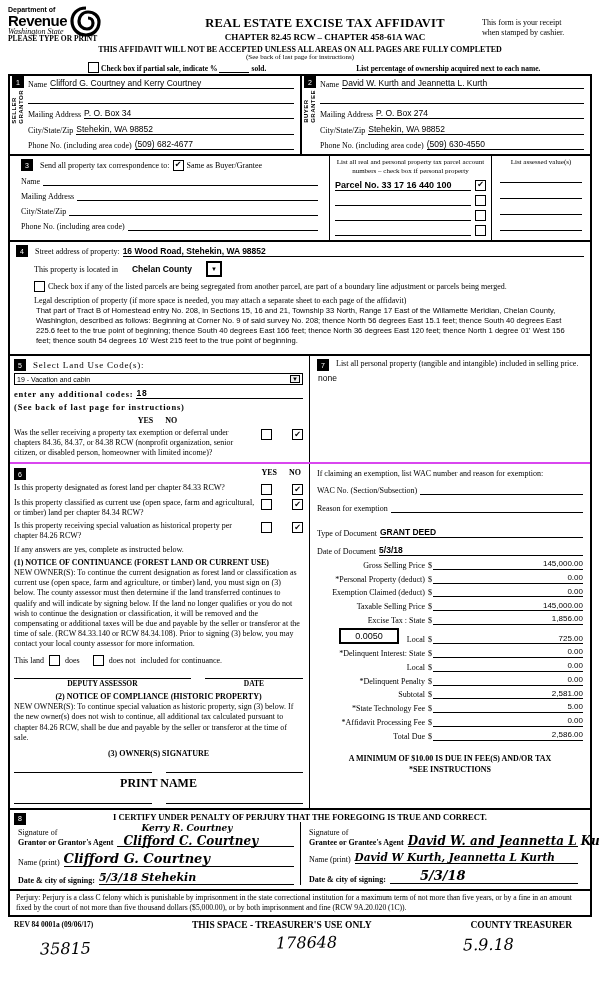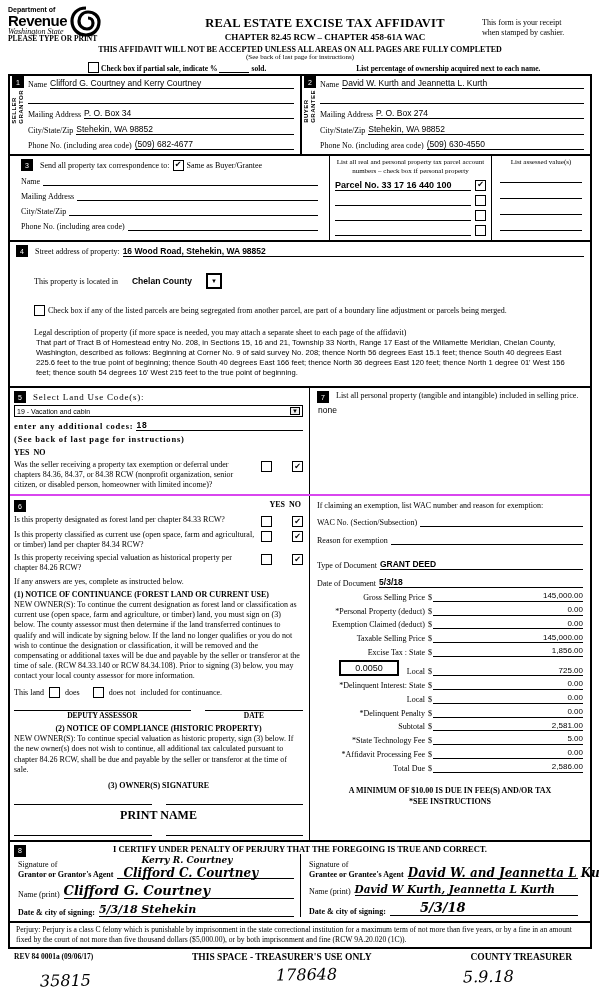--- a/index.html
+++ b/index.html
@@ -50,36 +50,36 @@
   
   .corr{display:flex;min-height:84px;}
   .corr-left{width:320px;box-sizing:border-box;padding:3px 11px;display:flex;flex-direction:column;gap:5px;border-right:1px solid #000;}
   .corr-mid{width:162px;box-sizing:border-box;padding:2px 5px;border-right:1px solid #000;display:flex;flex-direction:column;gap:4px;}
   .corr-right{flex:1;box-sizing:border-box;padding:2px 8px;display:flex;flex-direction:column;gap:6px;}
   .smallhead{font-size:7px;text-align:center;line-height:1.25;}
   .parcel-row{display:flex;align-items:flex-end;gap:4px;}
   .parcel-no{font-family:"Liberation Sans",sans-serif;font-weight:bold;font-size:9px;}
   
   .addr{padding:3px 6px 4px;}
-  .addr .frow{margin-bottom:12px;}
+  .addr .frow{margin-bottom:0;}
   .county-sel{display:inline-flex;align-items:center;gap:14px;}
   .dd-btn{width:12px;height:12px;border:2px solid #000;display:inline-flex;align-items:center;justify-content:center;font-size:6px;}
   .legal-lbl{margin:4px 0 1px;}
   .legal-txt{font-family:"Liberation Sans",sans-serif;font-size:7.6px;line-height:1.32;padding:0 4px 4px 2px;}
   
   .m-row{display:flex;}
   .m-rowA{border-bottom:2px solid #d946ef;}
   .m-left{width:300px;box-sizing:border-box;border-right:1px solid #000;padding:3px 6px 4px 4px;}
   .m-right{flex:1;box-sizing:border-box;padding:3px 7px 4px;}
   .select{border:1.5px solid #000;display:flex;align-items:center;justify-content:space-between;
           padding:1px 2px;margin:2px 0 3px;}
   .sel-text{font-family:"Liberation Sans",sans-serif;font-size:7px;}
   .sel-arrow{border:1px solid #000;font-size:6px;padding:0 1px;background:#eee;}
   .spread{letter-spacing:0.8px;}
-  .yn-head{display:flex;justify-content:flex-start;gap:4px;font-weight:bold;margin:4px 2px 2px 0;}
+  .yn-head{display:flex;justify-content:center;gap:12px;font-weight:bold;margin:4px 2px 2px 0;}
   .q{display:flex;margin-top:3px;}
   .q-text{flex:1;padding-right:6px;line-height:1.25;}
   .q-yn{width:42px;display:flex;justify-content:space-between;padding-top:1px;}
   .s6head{display:flex;justify-content:space-between;align-items:flex-start;margin-top:1px;}
   .title-sm{font-weight:bold;margin-top:4px;}
   .para{line-height:1.27;margin-top:1px;text-align:left;}
   .landline{display:flex;align-items:center;gap:5px;margin:6px 0 4px;}
   .da-row{display:flex;gap:14px;margin-top:12px;}
   .da-l{flex:1.8;border-bottom:1px solid #000;}
   .da-r{flex:1;border-bottom:1px solid #000;}

